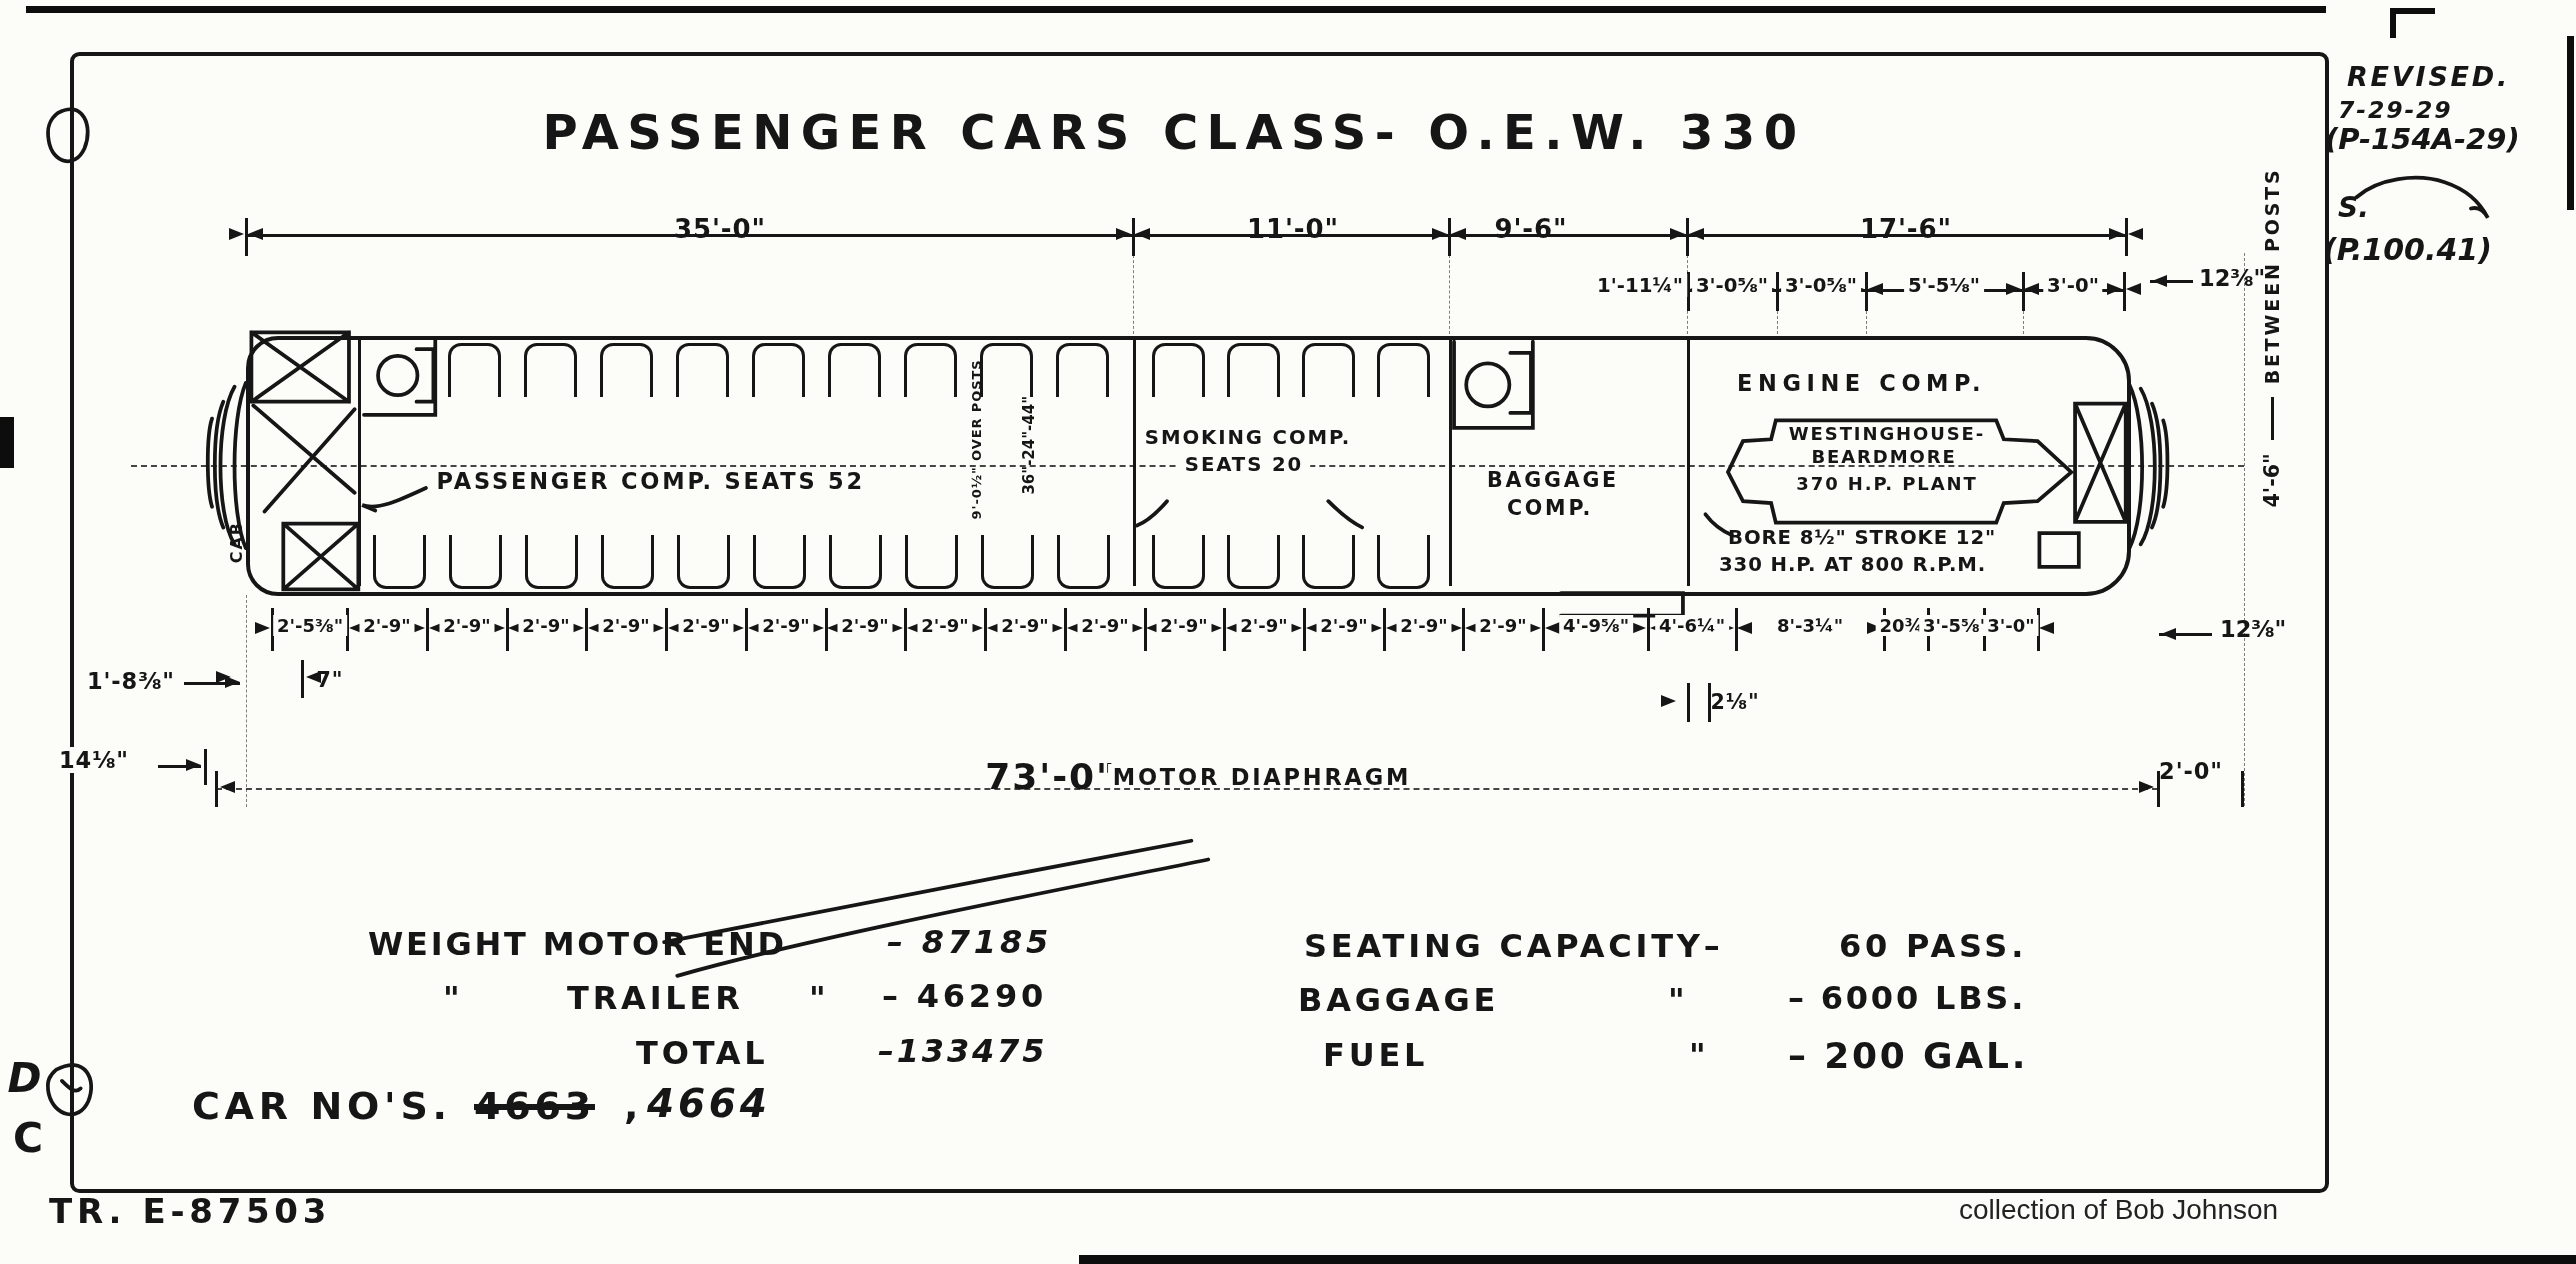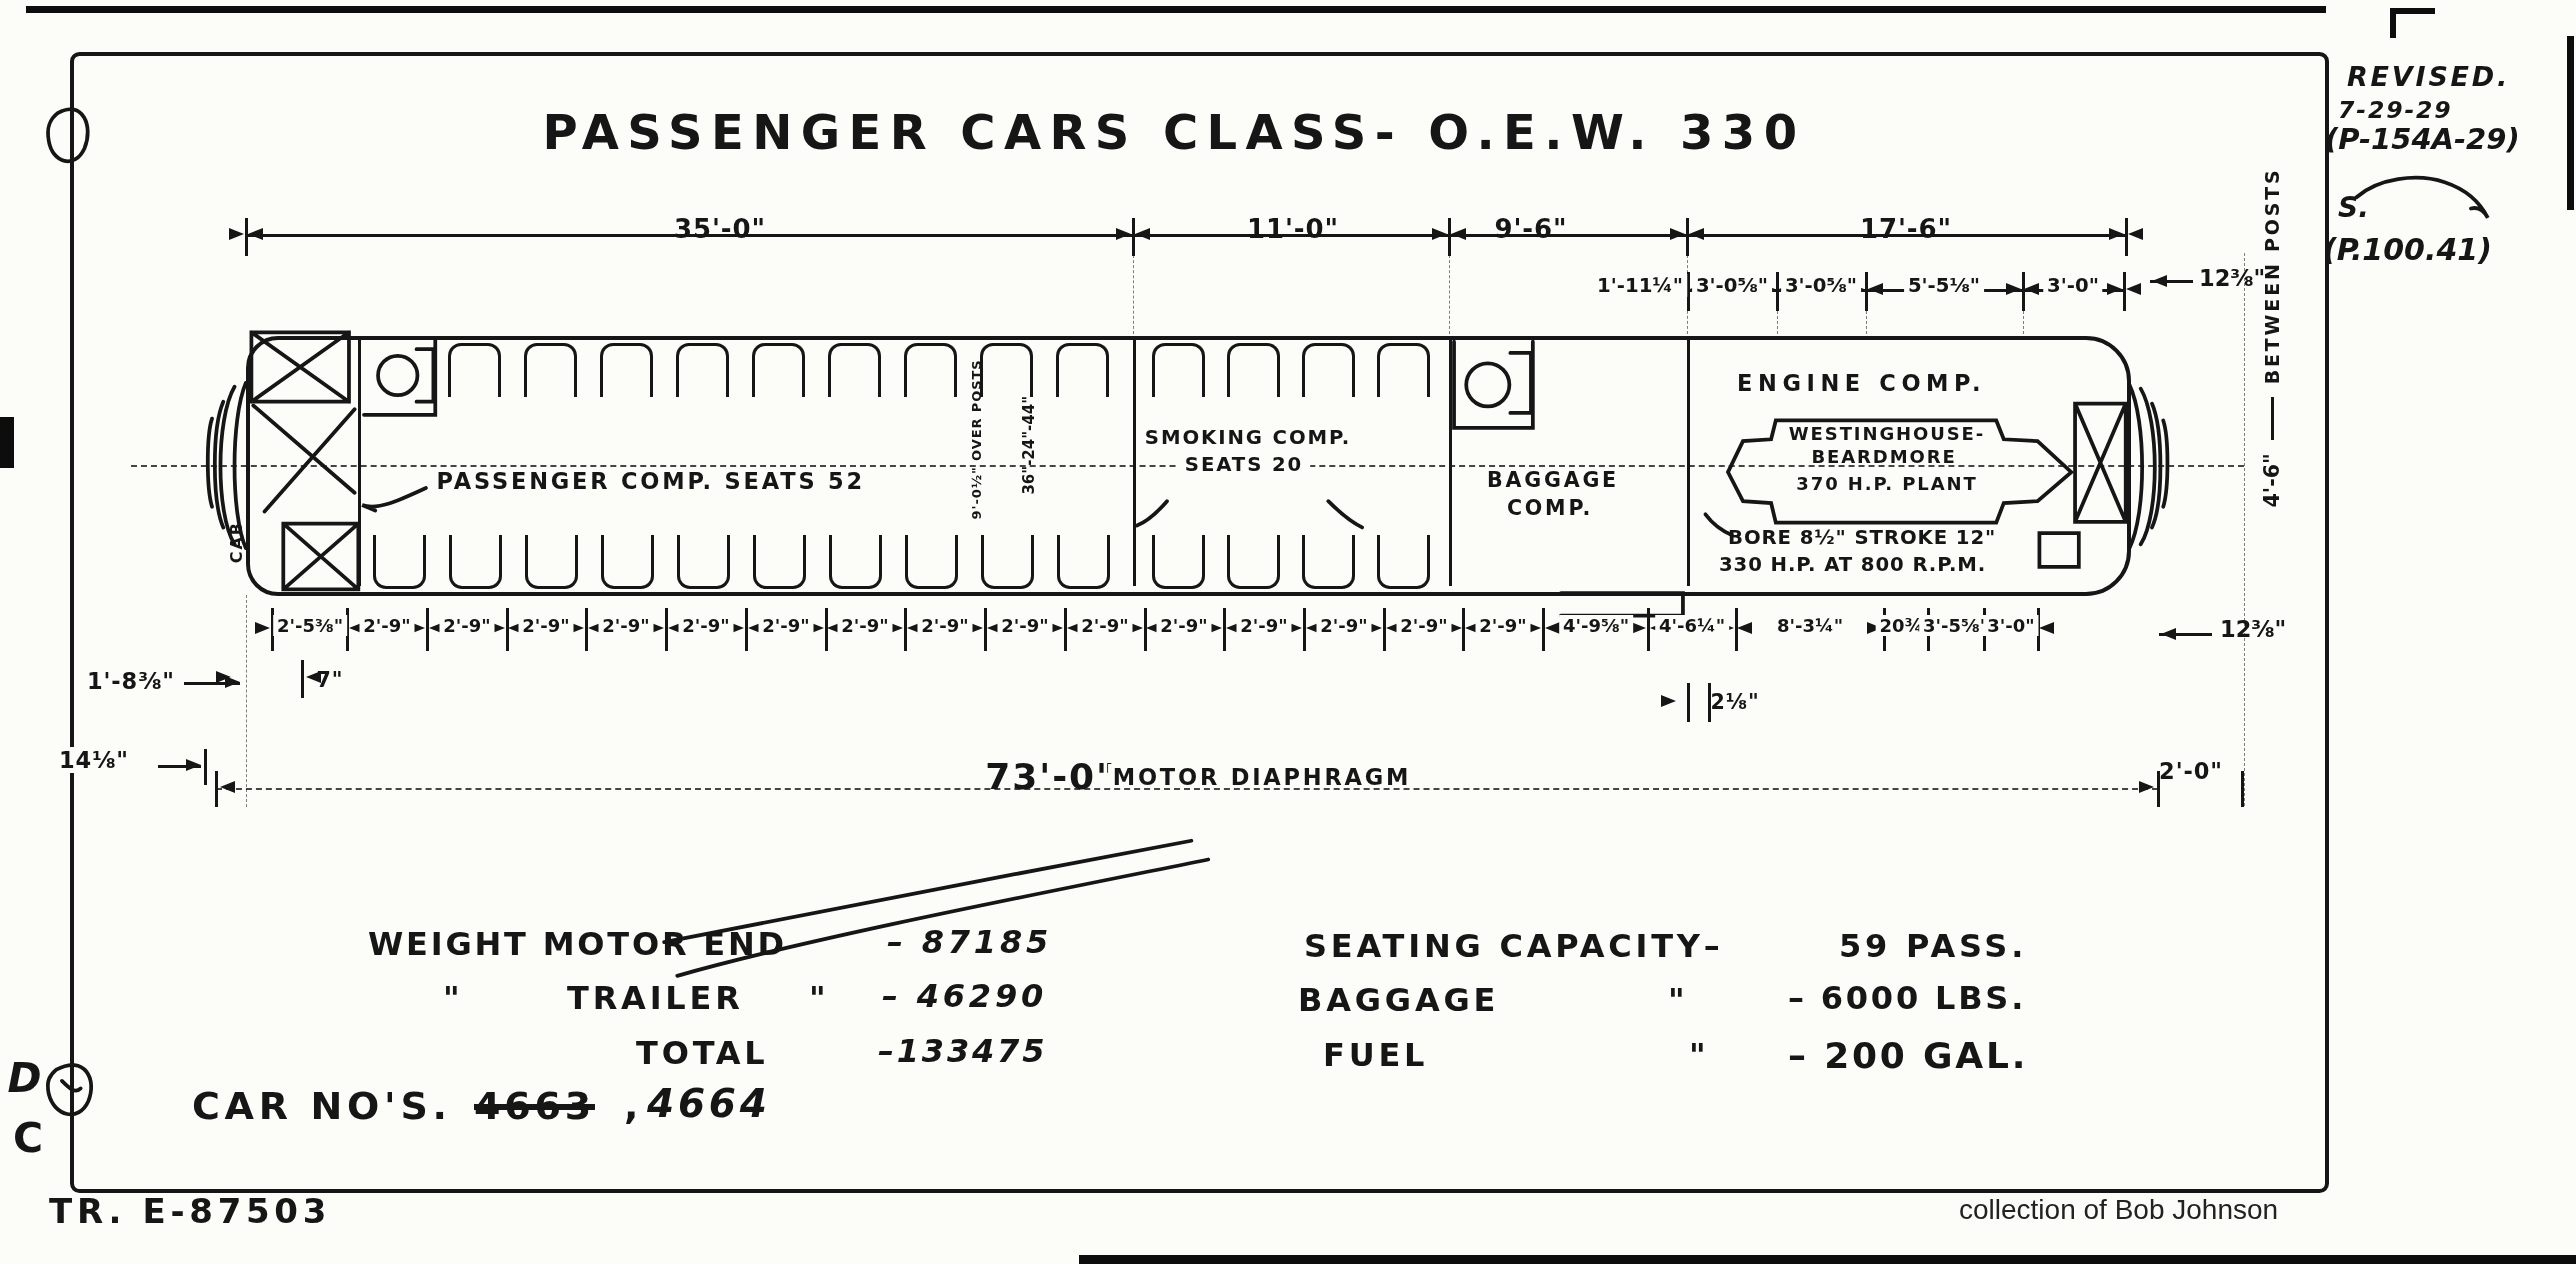--- a/index.html
+++ b/index.html
@@ -92,26 +92,26 @@
 <div class="dim" style="left:1735px;top:690px;font-size:20.6px">2⅛"</div>
 <div class="dim bg" style="left:1051px;top:756px;font-size:36px;letter-spacing:1.9px">73'-0"</div>
 <div class="dim bg" style="left:1262px;top:764px;font-size:22.5px;letter-spacing:2.8px">MOTOR DIAPHRAGM</div>
 <div class="dim bg" style="left:2191px;top:758px;font-size:22.5px">2'-0"</div>
 
 <div class="t" style="left:368px;top:927px;font-size:32px;letter-spacing:2.8px">WEIGHT MOTOR END</div>
 <div class="t" style="left:887px;top:925px;font-size:32px;letter-spacing:3.8px;font-style:italic">– 87185</div>
 <div class="t" style="left:443px;top:981px;font-size:32px">"</div>
 <div class="t" style="left:567px;top:981px;font-size:32px;letter-spacing:3.8px">TRAILER</div>
 <div class="t" style="left:809px;top:981px;font-size:32px">"</div>
-<div class="t" style="left:882px;top:979px;font-size:32px;letter-spacing:3.8px;font-style:italic">– 46290</div>
+<div class="t" style="left:882px;top:979px;font-size:32px;letter-spacing:3.8px;">– 46290</div>
 <div class="t" style="left:636px;top:1036px;font-size:32px;letter-spacing:3.8px">TOTAL</div>
 <div class="t" style="left:878px;top:1034px;font-size:32px;letter-spacing:2.8px;font-style:italic">–133475</div>
 
 <div class="t" style="left:1304px;top:929px;font-size:32px;letter-spacing:3.8px">SEATING CAPACITY–</div>
-<div class="t" style="left:1839px;top:929px;font-size:32px;letter-spacing:3.8px">59 PASS.</div>
+<div class="t" style="left:1839px;top:929px;font-size:32px;letter-spacing:3.8px">60 PASS.</div>
 <div class="t" style="left:1298px;top:983px;font-size:32px;letter-spacing:3.8px">BAGGAGE</div>
 <div class="t" style="left:1668px;top:983px;font-size:32px">"</div>
 <div class="t" style="left:1788px;top:981px;font-size:32px;letter-spacing:2.8px">– 6000 LBS.</div>
 <div class="t" style="left:1323px;top:1038px;font-size:32px;letter-spacing:3.8px">FUEL</div>
 <div class="t" style="left:1689px;top:1038px;font-size:32px">"</div>
 <div class="t" style="left:1788px;top:1036px;font-size:36px;letter-spacing:2.8px">– 200 GAL.</div>
 
 <div class="t" style="left:192px;top:1086px;font-size:38px;letter-spacing:4.7px">CAR NO'S.</div>
 <div class="t struck" style="left:474px;top:1086px;font-size:38px;letter-spacing:3.8px">4663</div>
 <div class="t" style="left:624px;top:1086px;font-size:38px">,</div>

